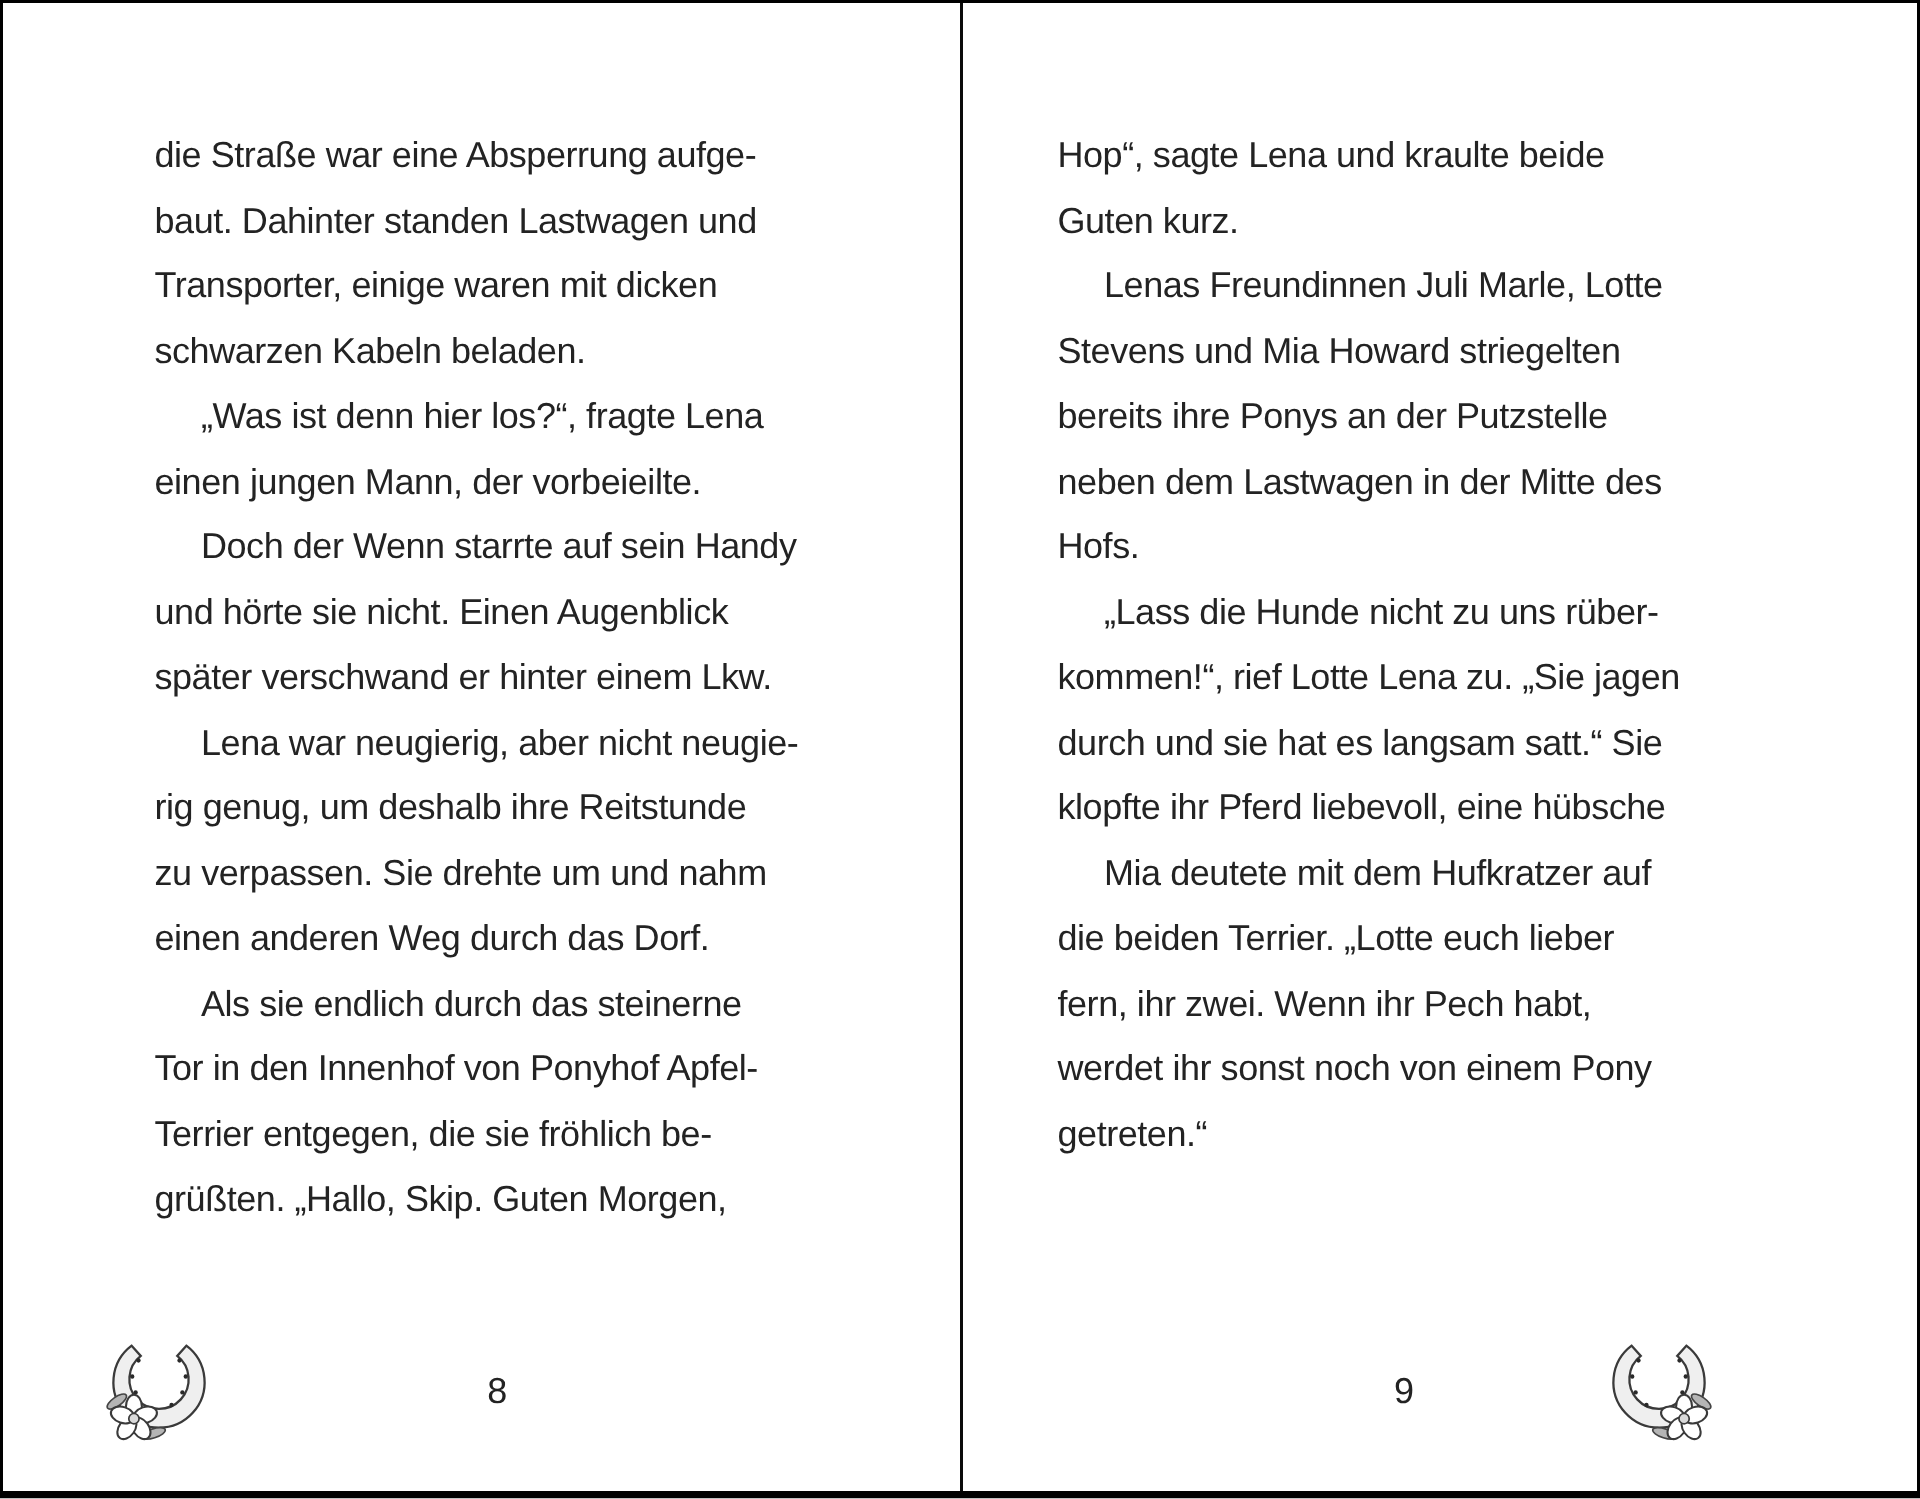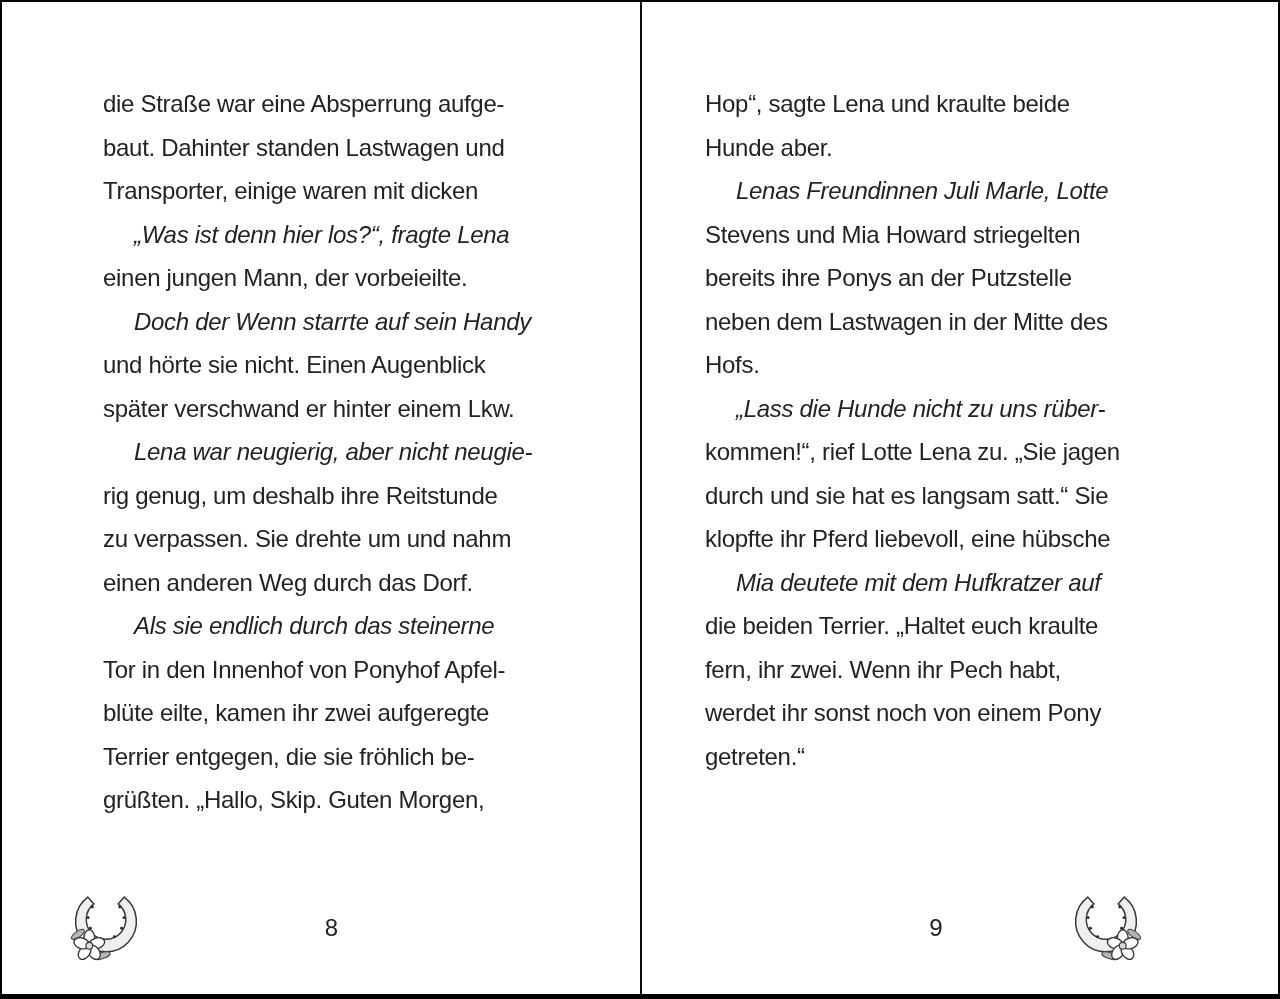--- a/index.html
+++ b/index.html
@@ -26,21 +26,21 @@
   .page-left .lines{padding-left:101px;}
   .page-right .lines{padding-left:63px;}
   .line{
     white-space:nowrap;
     font-size:24px;
     letter-spacing:-0.3px;
     line-height:43.5px;
     height:43.5px;
     color:#232323;
   }
-  .ind{padding-left:31px;font-style:italic;}
+  .ind{padding-left:31px;}
   .page-number{
     position:absolute;top:914px;
     font-size:24px;line-height:1;
     text-align:center;color:#232323;
   }
   .page-left .page-number{left:101px;width:457px;}
   .page-right .page-number{left:63px;width:462px;}
   .deco{position:absolute;top:884px;width:76px;height:80px;}
   .page-left .deco{left:66px;}
   .page-right .deco{right:62px;}
@@ -51,32 +51,32 @@
 <body>
 
 <div class="book">
   <div class="divider"></div>
 
   <div class="page page-left">
     <div class="lines">
       <div class="line">die Straße war eine Absperrung aufge-</div>
       <div class="line">baut. Dahinter standen Lastwagen und</div>
       <div class="line">Transporter, einige waren mit dicken</div>
+      <div class="line">schwarzen Kabeln beladen.</div>
       <div class="line ind">„Was ist denn hier los?“, fragte Lena</div>
       <div class="line">einen jungen Mann, der vorbeieilte.</div>
       <div class="line ind">Doch der Wenn starrte auf sein Handy</div>
       <div class="line">und hörte sie nicht. Einen Augenblick</div>
       <div class="line">später verschwand er hinter einem Lkw.</div>
       <div class="line ind">Lena war neugierig, aber nicht neugie-</div>
       <div class="line">rig genug, um deshalb ihre Reitstunde</div>
       <div class="line">zu verpassen. Sie drehte um und nahm</div>
       <div class="line">einen anderen Weg durch das Dorf.</div>
       <div class="line ind">Als sie endlich durch das steinerne</div>
       <div class="line">Tor in den Innenhof von Ponyhof Apfel-</div>
-      <div class="line">blüte eilte, kamen ihr zwei aufgeregte</div>
       <div class="line">Terrier entgegen, die sie fröhlich be-</div>
       <div class="line">grüßten. „Hallo, Skip. Guten Morgen,</div>
     </div>
     <div class="deco">
       <svg viewBox="0 0 100 100" xmlns="http://www.w3.org/2000/svg">
         <path d="M 26,12 A 40,40 0 1 0 74,12 L 66,21 A 26,26 0 1 1 34,21 Z" fill="#efefef" stroke="#3a3a3a" stroke-width="2"></path>
         <circle cx="32" cy="25" r="1.9" fill="#2a2a2a"></circle>
         <circle cx="26.5" cy="39" r="1.9" fill="#2a2a2a"></circle>
         <circle cx="29.5" cy="53" r="1.9" fill="#2a2a2a"></circle>
         <circle cx="68" cy="25" r="1.9" fill="#2a2a2a"></circle>
@@ -94,32 +94,32 @@
         </g>
         <circle cx="28" cy="76" r="4.5" fill="#d9d9d9" stroke="#3a3a3a" stroke-width="1.5"></circle>
       </svg>
     </div>
     <div class="page-number">8</div>
   </div>
 
   <div class="page page-right">
     <div class="lines">
       <div class="line">Hop“, sagte Lena und kraulte beide</div>
-      <div class="line">Hunde aber.</div>
+      <div class="line">Guten kurz.</div>
       <div class="line ind">Lenas Freundinnen Juli Marle, Lotte</div>
       <div class="line">Stevens und Mia Howard striegelten</div>
       <div class="line">bereits ihre Ponys an der Putzstelle</div>
       <div class="line">neben dem Lastwagen in der Mitte des</div>
       <div class="line">Hofs.</div>
       <div class="line ind">„Lass die Hunde nicht zu uns rüber-</div>
       <div class="line">kommen!“, rief Lotte Lena zu. „Sie jagen</div>
       <div class="line">durch und sie hat es langsam satt.“ Sie</div>
       <div class="line">klopfte ihr Pferd liebevoll, eine hübsche</div>
       <div class="line ind">Mia deutete mit dem Hufkratzer auf</div>
-      <div class="line">die beiden Terrier. „Haltet euch kraulte</div>
+      <div class="line">die beiden Terrier. „Lotte euch lieber</div>
       <div class="line">fern, ihr zwei. Wenn ihr Pech habt,</div>
       <div class="line">werdet ihr sonst noch von einem Pony</div>
       <div class="line">getreten.“</div>
     </div>
     <div class="deco mirror">
       <svg viewBox="0 0 100 100" xmlns="http://www.w3.org/2000/svg">
         <path d="M 26,12 A 40,40 0 1 0 74,12 L 66,21 A 26,26 0 1 1 34,21 Z" fill="#efefef" stroke="#3a3a3a" stroke-width="2"></path>
         <circle cx="32" cy="25" r="1.9" fill="#2a2a2a"></circle>
         <circle cx="26.5" cy="39" r="1.9" fill="#2a2a2a"></circle>
         <circle cx="29.5" cy="53" r="1.9" fill="#2a2a2a"></circle>

